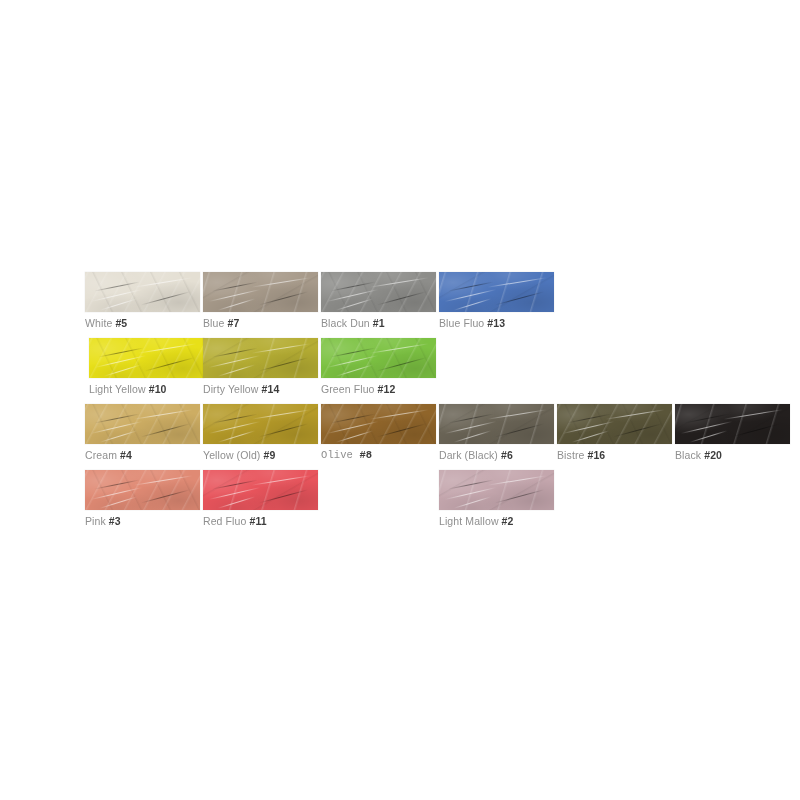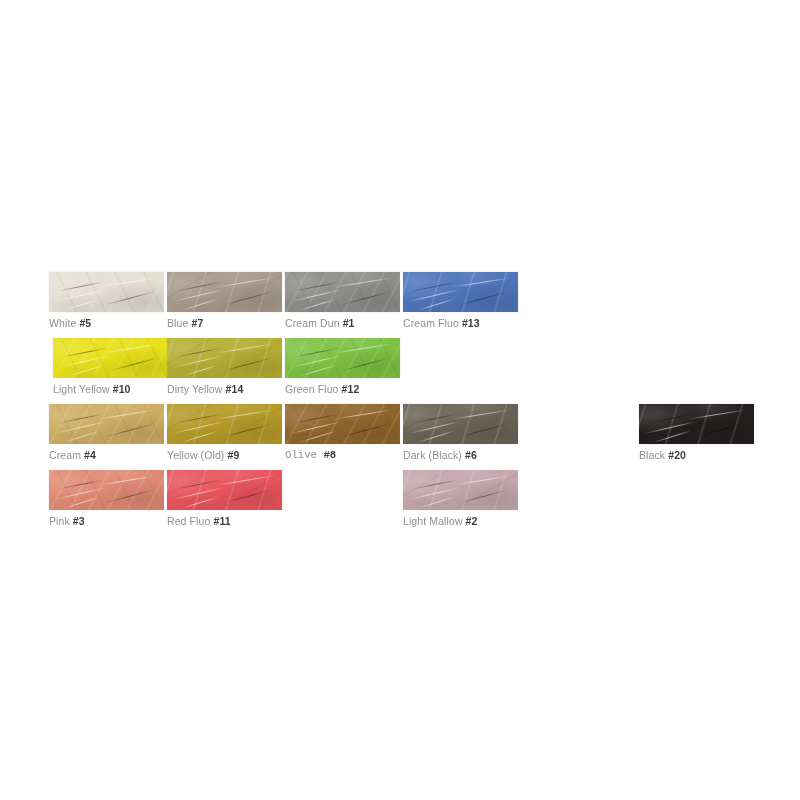--- a/index.html
+++ b/index.html
@@ -27,20 +27,21 @@
   .swatch-row {
     position: absolute;
     left: 49px;
     height: 58px;
   }
 
   .swatch-cell {
     position: absolute;
     top: 0;
     width: 105px;
+    margin-left: 36px;
   }
 
   .swatch-chip {
     position: relative;
     width: 115px;
     height: 40px;
     overflow: hidden;
     border: 0;
     background-color: #cccccc;
     box-shadow: 0 0 0 0.5px rgba(0,0,0,0.06);
@@ -165,33 +166,33 @@
       <div class="swatch-cell" style="left: 236px;">
         <div class="swatch-chip" style="background-color: rgb(141, 141, 138);">
           <div class="mottle"></div>
           <div class="fiber f1"></div>
           <div class="quill q1"></div>
           <div class="quill q2"></div>
           <div class="quill q3"></div>
           <div class="darkquill d1"></div>
           <div class="darkquill d2"></div>
         </div>
-        <div class="swatch-label"><span class="name">Cream Dun</span> <span class="num">#1</span></div>
+        <div class="swatch-label"><span class="name">Black Dun</span> <span class="num">#1</span></div>
       </div>
       <div class="swatch-cell" style="left: 354px;">
         <div class="swatch-chip" style="background-color: rgb(77, 117, 187);">
           <div class="mottle"></div>
           <div class="fiber f2"></div>
           <div class="quill q1"></div>
           <div class="quill q2"></div>
           <div class="quill q3"></div>
           <div class="darkquill d1"></div>
           <div class="darkquill d2"></div>
         </div>
-        <div class="swatch-label"><span class="name">Cream Fluo</span> <span class="num">#13</span></div>
+        <div class="swatch-label"><span class="name">Blue Fluo</span> <span class="num">#13</span></div>
       </div>
     </div>
     <div class="swatch-row" style="top: 338px; width: 354px;">
       <div class="swatch-cell" style="left: 4px;">
         <div class="swatch-chip" style="background-color: rgb(232, 224, 24);">
           <div class="mottle"></div>
           <div class="fiber f1"></div>
           <div class="quill q1"></div>
           <div class="quill q2"></div>
           <div class="quill q3"></div>
@@ -267,20 +268,32 @@
           <div class="mottle"></div>
           <div class="fiber f2"></div>
           <div class="quill q1"></div>
           <div class="quill q2"></div>
           <div class="quill q3"></div>
           <div class="darkquill d1"></div>
           <div class="darkquill d2"></div>
         </div>
         <div class="swatch-label"><span class="name">Dark (Black)</span> <span class="num">#6</span></div>
       </div>
+      <div class="swatch-cell" style="left: 472px;">
+        <div class="swatch-chip" style="background-color: rgb(90, 85, 57);">
+          <div class="mottle"></div>
+          <div class="fiber f1"></div>
+          <div class="quill q1"></div>
+          <div class="quill q2"></div>
+          <div class="quill q3"></div>
+          <div class="darkquill d1"></div>
+          <div class="darkquill d2"></div>
+        </div>
+        <div class="swatch-label"><span class="name">Bistre</span> <span class="num">#16</span></div>
+      </div>
       <div class="swatch-cell" style="left: 590px;">
         <div class="swatch-chip" style="background-color: rgb(35, 31, 30);">
           <div class="mottle"></div>
           <div class="fiber f2"></div>
           <div class="quill q1"></div>
           <div class="quill q2"></div>
           <div class="quill q3"></div>
           <div class="darkquill d1"></div>
           <div class="darkquill d2"></div>
         </div>

